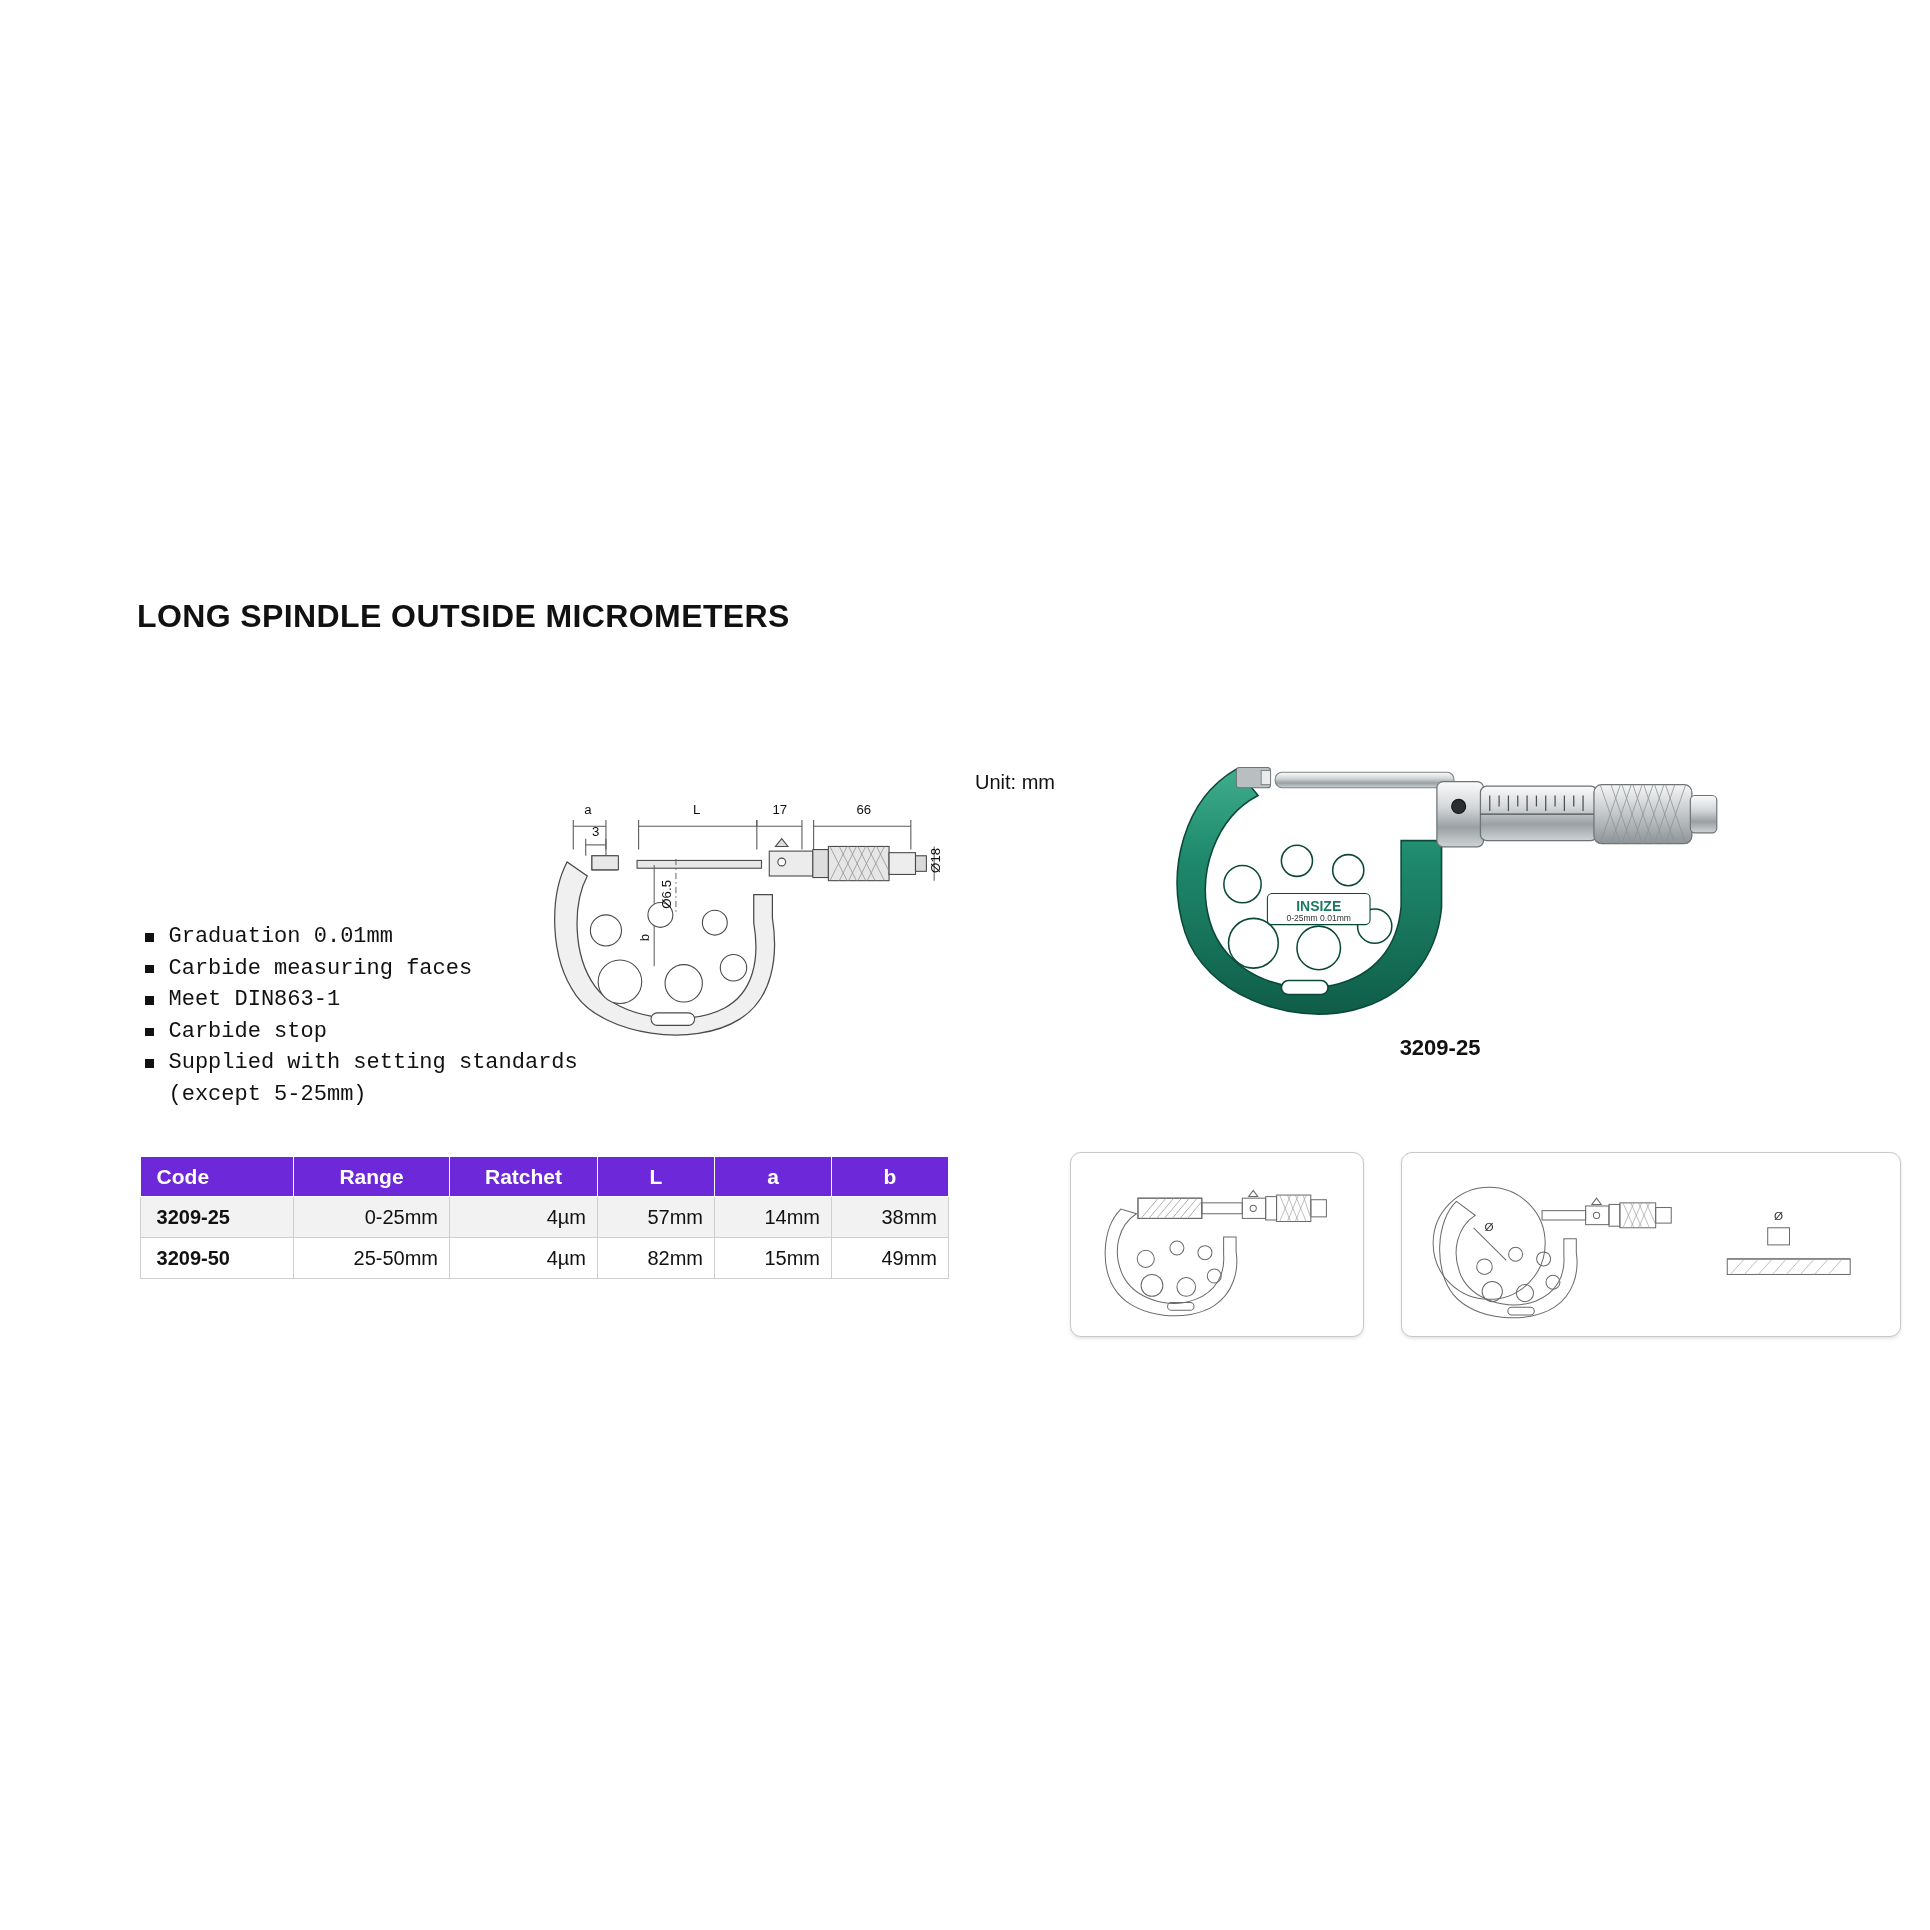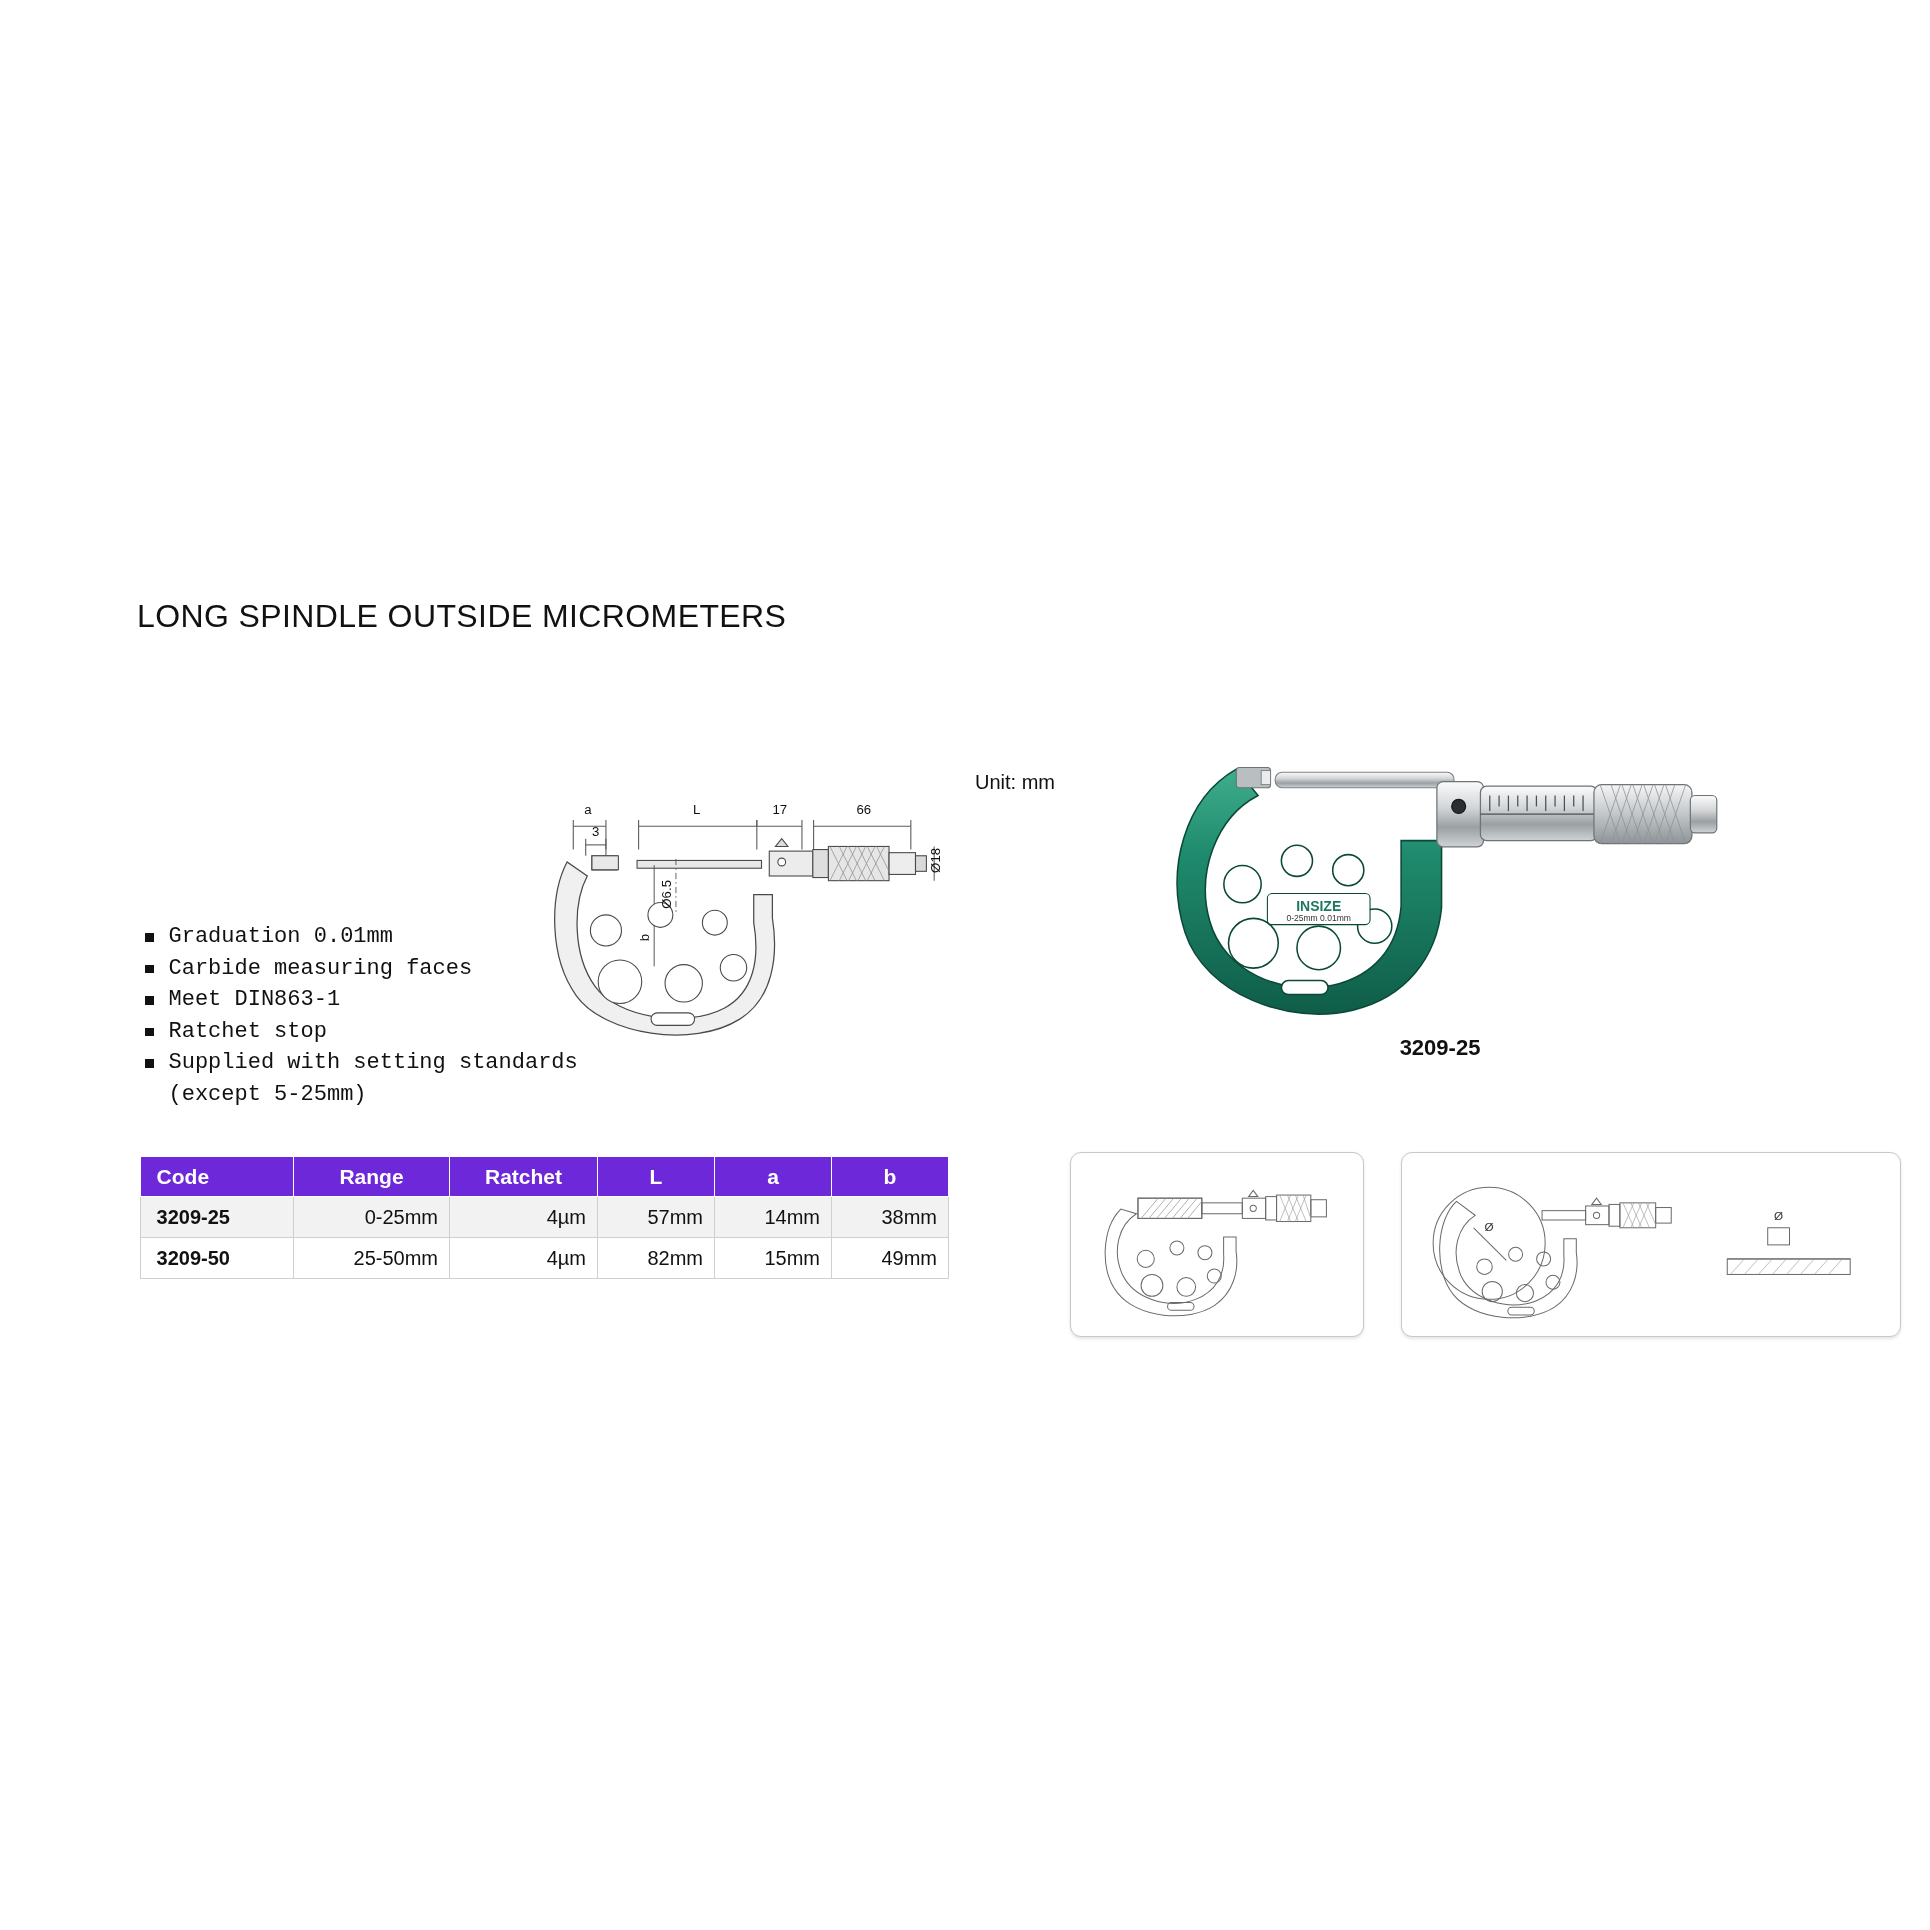--- a/index.html
+++ b/index.html
@@ -15,21 +15,21 @@
     color: #1a1a1a;
     overflow: hidden;
   }
 
   
   #page-title {
     position: absolute;
     left: 137px;
     top: 598px;
     font-size: 32px;
-    font-weight: normal;
+    font-weight: bold;
     letter-spacing: 0.4px;
     color: #111;
     white-space: nowrap;
   }
 
   
   #features {
     position: absolute;
     left: 142px;
     top: 922px;
@@ -184,21 +184,21 @@
 </style>
 </head>
 <body>
 
 <div id="page-title">LONG SPINDLE OUTSIDE MICROMETERS</div>
 
 <ul id="features">
   <li>Graduation 0.01mm</li>
   <li>Carbide measuring faces</li>
   <li>Meet DIN863-1</li>
-  <li>Ratchet stop</li>
+  <li>Carbide stop</li>
   <li>Supplied with setting standards</li>
   <li class="cont">(except 5-25mm)</li>
 </ul>
 
 <div id="unit-label">Unit: mm</div>
 
 <svg id="line-drawing" class="drawing" viewBox="0 0 700 360">
   <g fill="none" stroke="#5a5a5a" stroke-width="1.4">
 
     <line x1="36" y1="54" x2="36" y2="92"></line>

